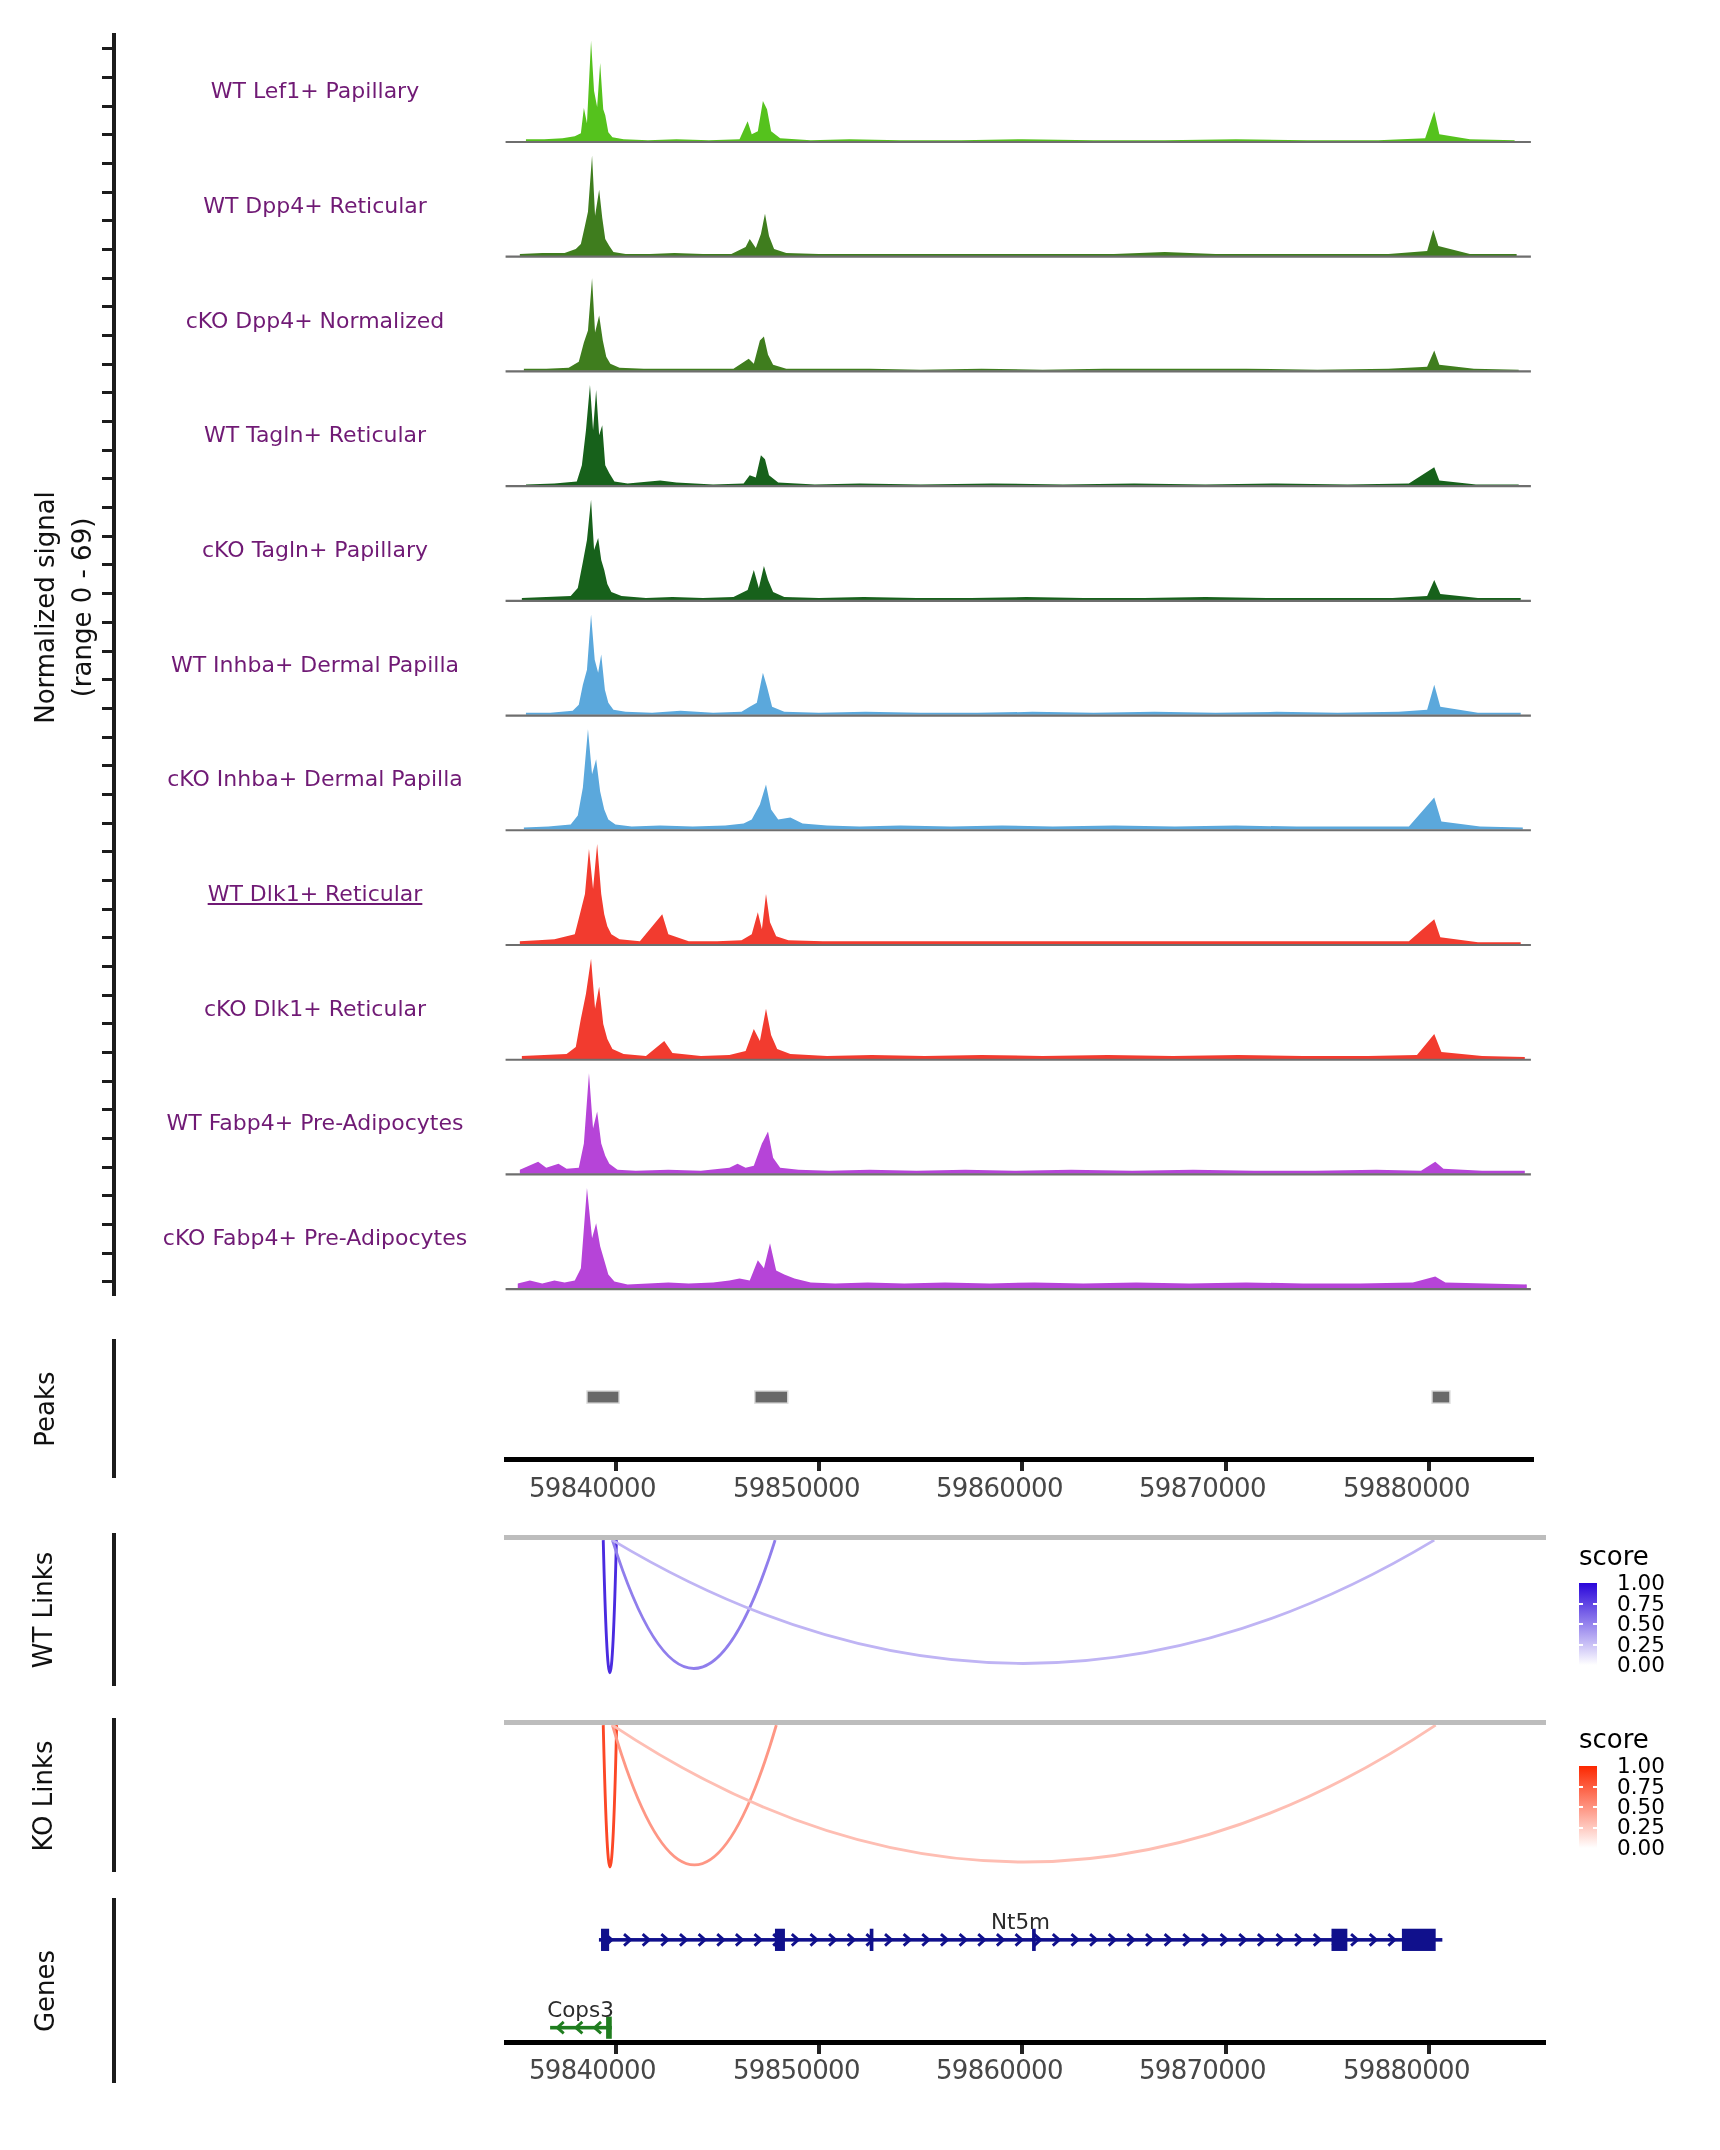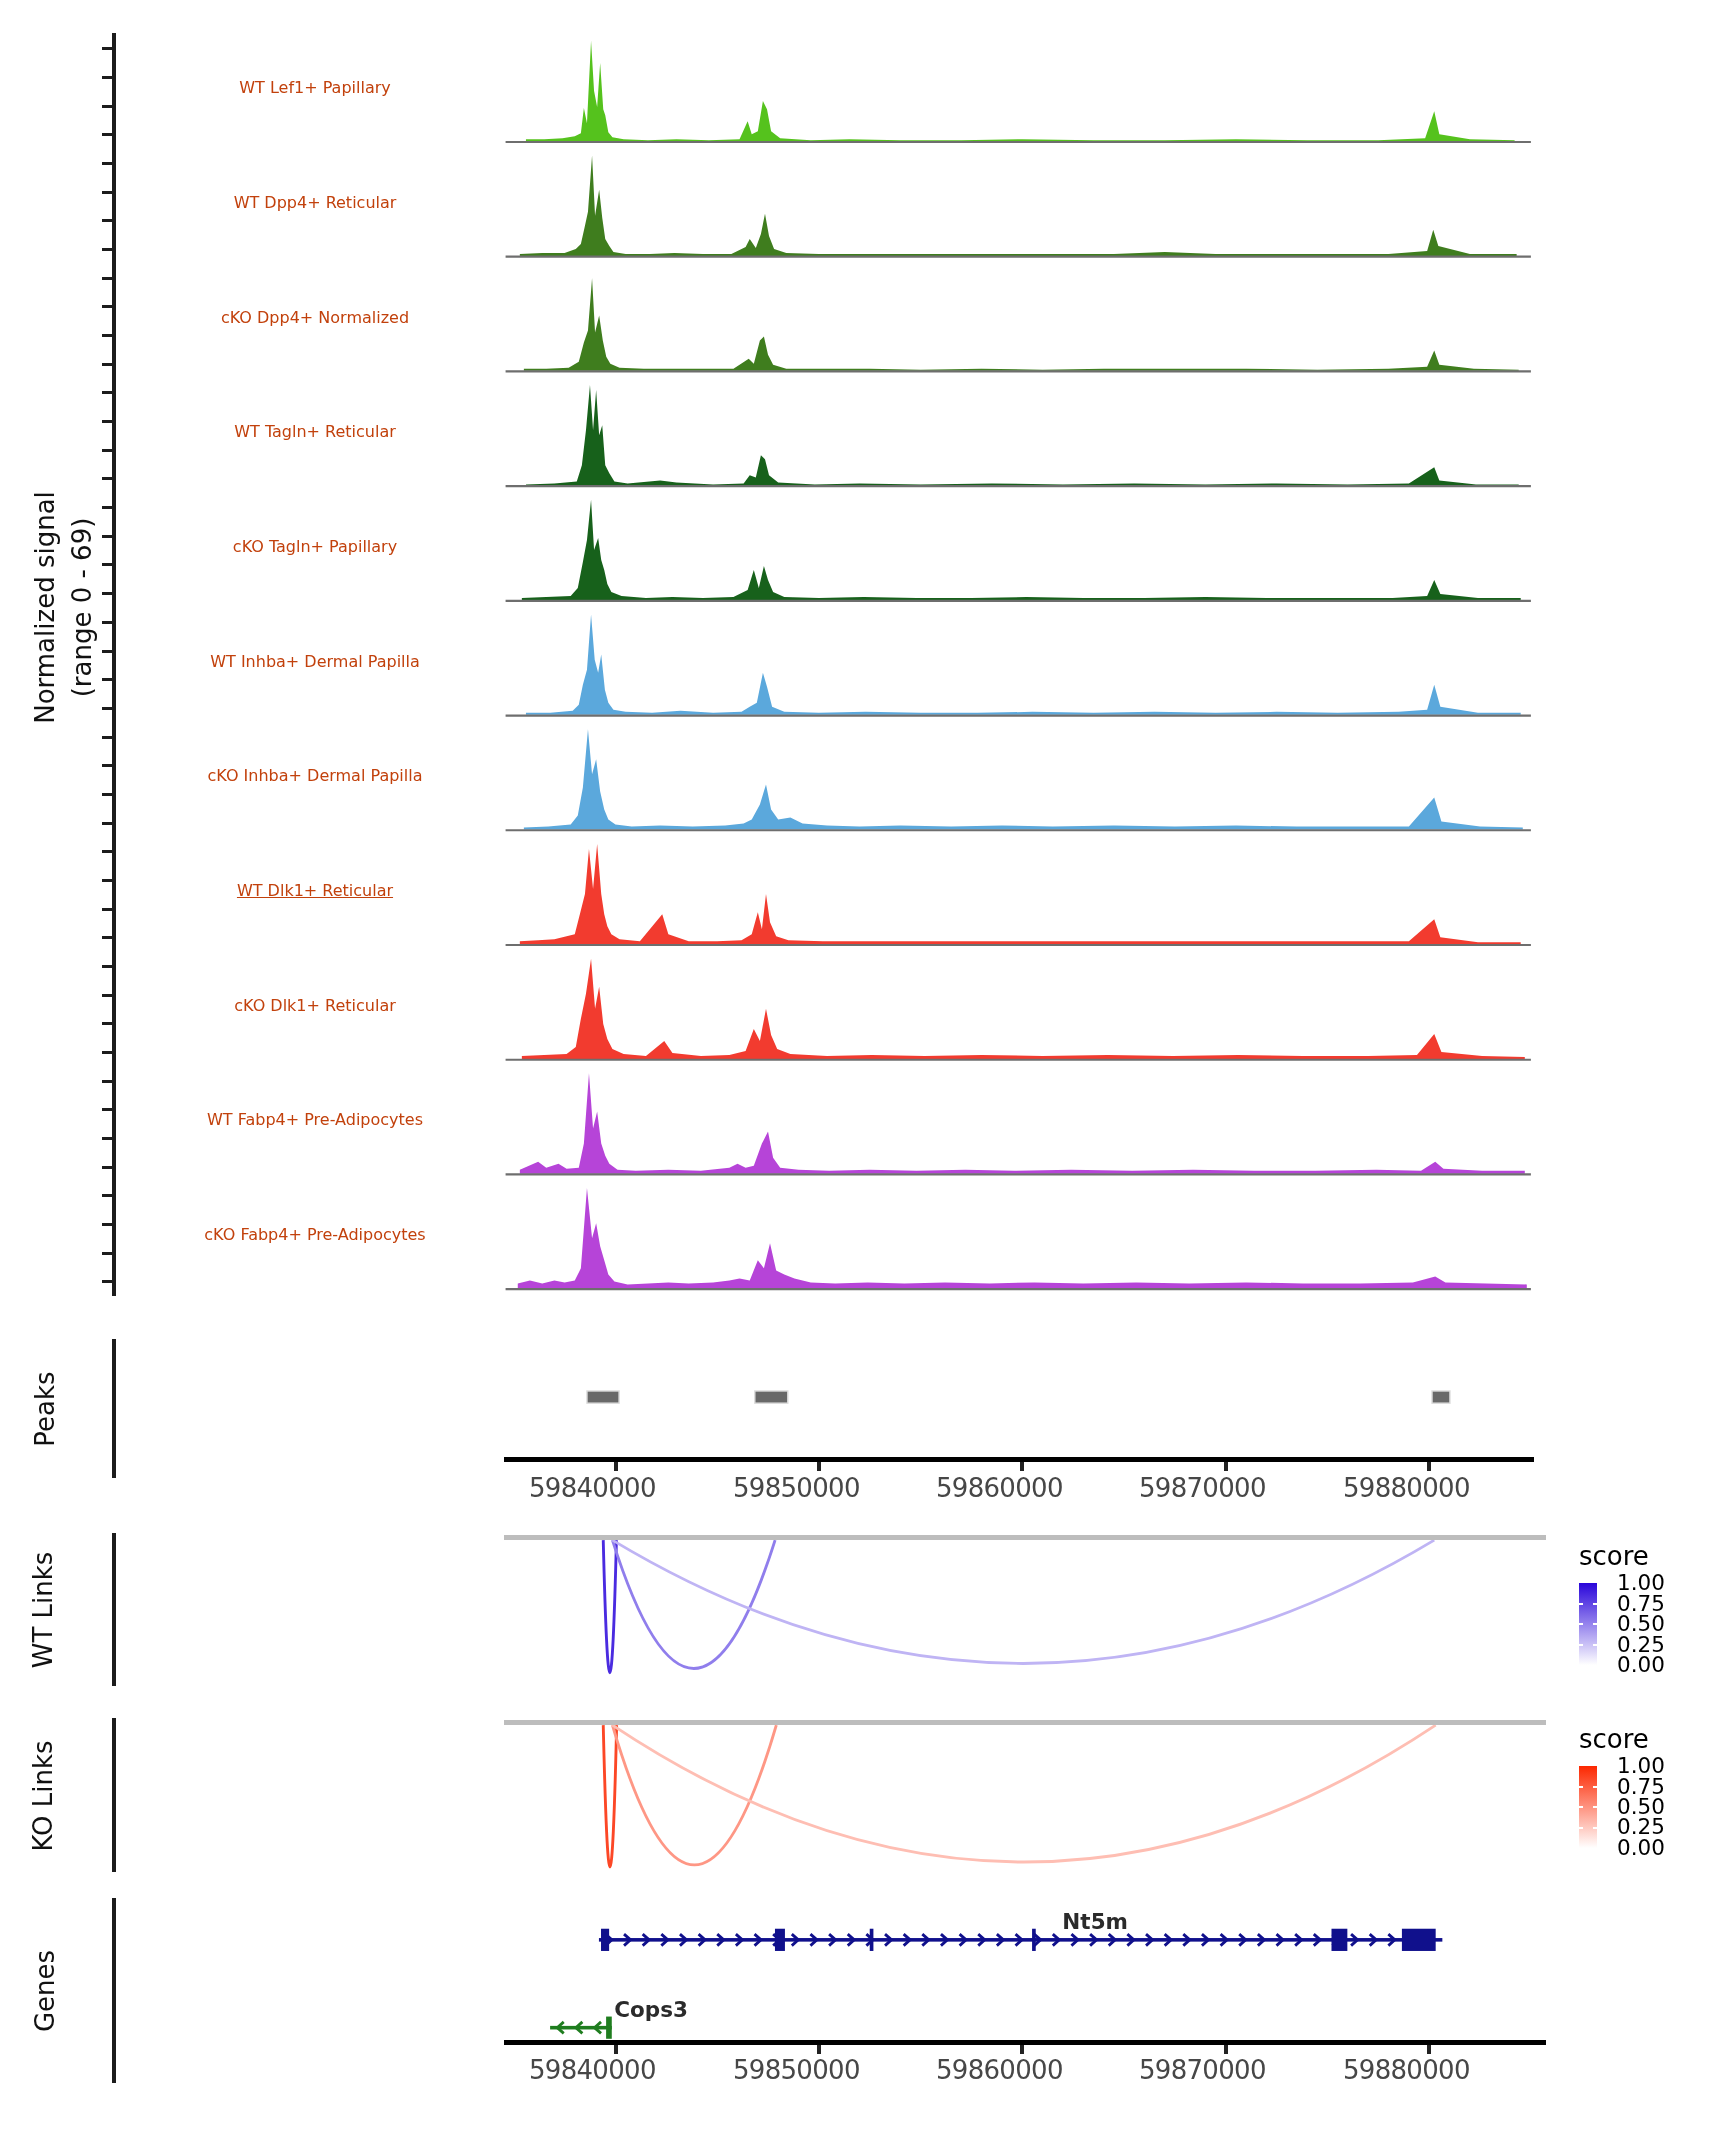--- a/index.html
+++ b/index.html
@@ -1,35 +1,35 @@
 <!DOCTYPE html>
 <html style="font-size:11.5px"><head>
 <meta charset="utf-8">
 <style>
   html,body{margin:0;padding:0;background:#ffffff;}
   #stage{position:relative;width:1721px;height:2151px;background:#ffffff;overflow:hidden;
          font-family:"DejaVu Sans",sans-serif;}
   #gfx{position:absolute;left:0;top:0;}
   .track-label{position:absolute;left:93px;width:444px;text-align:center;
-               font-size:16px;color:#c2410c;white-space:nowrap;}
+               font-size:22px;color:#701a75;white-space:nowrap;}
   .rot{position:absolute;display:flex;flex-direction:column;justify-content:center;
        text-align:center;transform:rotate(-90deg);color:#111;}
   .yaxis-line{position:absolute;left:112px;width:3.6px;background:#1c1c1c;}
   .ytick{position:absolute;left:102px;width:10px;height:2.9px;background:#1c1c1c;}
   .bracket{position:absolute;left:112px;width:3.6px;background:#1c1c1c;}
   .axis-line{position:absolute;height:5px;background:#000;}
   .axis-tick{position:absolute;width:3.6px;height:9.3px;background:#222;}
   .axis-num{position:absolute;width:172px;text-align:left;font-size:26px;color:#474747;
             letter-spacing:-0.7px;white-space:nowrap;}
   .gray-rule{position:absolute;height:5px;background:#bdbdbd;}
   .legend-title{position:absolute;font-size:26px;color:#000;}
   .legend-bar{position:absolute;width:18px;height:82px;}
   .legend-num{position:absolute;font-size:21.5px;color:#000;width:79px;text-align:left;}
   .legend-notch{position:absolute;width:4.3px;height:2.2px;background:#ffffff;}
-  .gene-label{position:absolute;text-align:right;font-size:21.5px;white-space:nowrap;font-weight:bold;}
+  .gene-label{position:absolute;text-align:center;font-size:21.5px;white-space:nowrap;}
   .xlabel{position:absolute;text-align:center;font-size:32px;color:#000;}
 </style>
 </head>
 <body>
 
 <div id="stage">
 
   <svg id="gfx" width="1721" height="2151" viewBox="0 0 2400 3000">
       <path d="M 733.4 197 L 733.4 194.2 L 758.9 194.2 L 784.4 192.8 L 801.5 190.0 L 810.0 185.8 L 814.2 150.8 L 818.5 171.8 L 824.2 57.0 L 828.4 127.0 L 832.7 149.4 L 836.9 87.8 L 841.2 152.2 L 844.0 160.6 L 848.3 184.4 L 854.0 191.4 L 869.6 194.2 L 903.6 195.6 L 943.3 194.2 L 988.7 195.6 L 1031.3 194.2 L 1042.6 169.0 L 1048.3 187.2 L 1056.8 183.0 L 1063.9 141.0 L 1069.6 152.2 L 1075.3 183.0 L 1088.0 192.8 L 1130.6 195.6 L 1184.5 194.2 L 1255.4 195.6 L 1340.6 195.6 L 1425.7 194.2 L 1525.0 195.6 L 1624.3 195.6 L 1723.6 194.2 L 1822.9 195.6 L 1922.2 195.6 L 1987.5 192.8 L 2000.2 155.0 L 2007.3 187.2 L 2049.9 194.2 L 2112.3 195.6 L 2112.3 197 Z" fill="#55C21D"></path>
       <line x1="705" x2="2135" y1="198" y2="198" stroke="#6e6e6e" stroke-width="3"></line>

